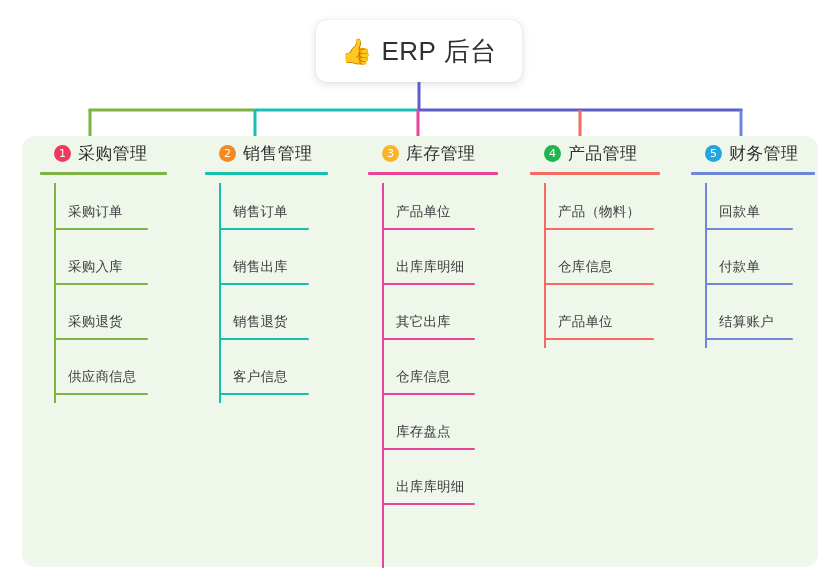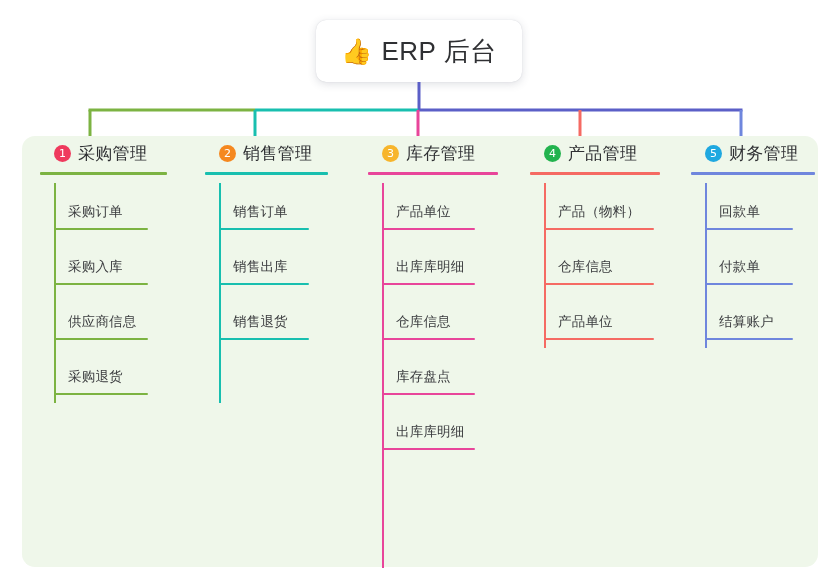--- a/index.html
+++ b/index.html
@@ -192,27 +192,27 @@
           <div class="spine" style="background: rgb(124, 179, 66); height: 220px;"></div>
           <div class="leaf">
             <span class="leaf-label">采购订单</span>
             <div class="leaf-underline" style="background: rgb(124, 179, 66); width: 94px;"></div>
           </div>
           <div class="leaf">
             <span class="leaf-label">采购入库</span>
             <div class="leaf-underline" style="background: rgb(124, 179, 66); width: 94px;"></div>
           </div>
           <div class="leaf">
+            <span class="leaf-label">采购退货</span>
+            <div class="leaf-underline" style="background: rgb(124, 179, 66); width: 94px;"></div>
+          </div>
+          <div class="leaf">
             <span class="leaf-label">供应商信息</span>
             <div class="leaf-underline" style="background: rgb(124, 179, 66); width: 94px;"></div>
           </div>
-          <div class="leaf">
-            <span class="leaf-label">采购退货</span>
-            <div class="leaf-underline" style="background: rgb(124, 179, 66); width: 94px;"></div>
-          </div>
         </div>
       </div>
       <div class="column" style="left: 183px; width: 150px;">
         <div class="col-head">
           <span class="badge" style="background: rgb(245, 136, 31);">2</span>
           <span class="col-title">销售管理</span>
         </div>
         <div class="col-underline" style="background: rgb(24, 191, 175); width: 123px;"></div>
         <div class="leaves">
           <div class="spine" style="background: rgb(24, 191, 175); height: 220px;"></div>
@@ -221,39 +221,47 @@
             <div class="leaf-underline" style="background: rgb(24, 191, 175); width: 90px;"></div>
           </div>
           <div class="leaf">
             <span class="leaf-label">销售出库</span>
             <div class="leaf-underline" style="background: rgb(24, 191, 175); width: 90px;"></div>
           </div>
           <div class="leaf">
             <span class="leaf-label">销售退货</span>
             <div class="leaf-underline" style="background: rgb(24, 191, 175); width: 90px;"></div>
           </div>
+          <div class="leaf">
+            <span class="leaf-label">客户信息</span>
+            <div class="leaf-underline" style="background: rgb(24, 191, 175); width: 90px;"></div>
+          </div>
         </div>
       </div>
       <div class="column" style="left: 346px; width: 160px;">
         <div class="col-head">
           <span class="badge" style="background: rgb(247, 181, 44);">3</span>
           <span class="col-title">库存管理</span>
         </div>
         <div class="col-underline" style="background: rgb(232, 69, 154); width: 130px;"></div>
         <div class="leaves">
           <div class="spine" style="background: rgb(232, 69, 154); height: 385px;"></div>
           <div class="leaf">
             <span class="leaf-label">产品单位</span>
             <div class="leaf-underline" style="background: rgb(232, 69, 154); width: 93px;"></div>
           </div>
           <div class="leaf">
             <span class="leaf-label">出库库明细</span>
             <div class="leaf-underline" style="background: rgb(232, 69, 154); width: 93px;"></div>
           </div>
           <div class="leaf">
+            <span class="leaf-label">其它出库</span>
+            <div class="leaf-underline" style="background: rgb(232, 69, 154); width: 93px;"></div>
+          </div>
+          <div class="leaf">
             <span class="leaf-label">仓库信息</span>
             <div class="leaf-underline" style="background: rgb(232, 69, 154); width: 93px;"></div>
           </div>
           <div class="leaf">
             <span class="leaf-label">库存盘点</span>
             <div class="leaf-underline" style="background: rgb(232, 69, 154); width: 93px;"></div>
           </div>
           <div class="leaf">
             <span class="leaf-label">出库库明细</span>
             <div class="leaf-underline" style="background: rgb(232, 69, 154); width: 93px;"></div>

